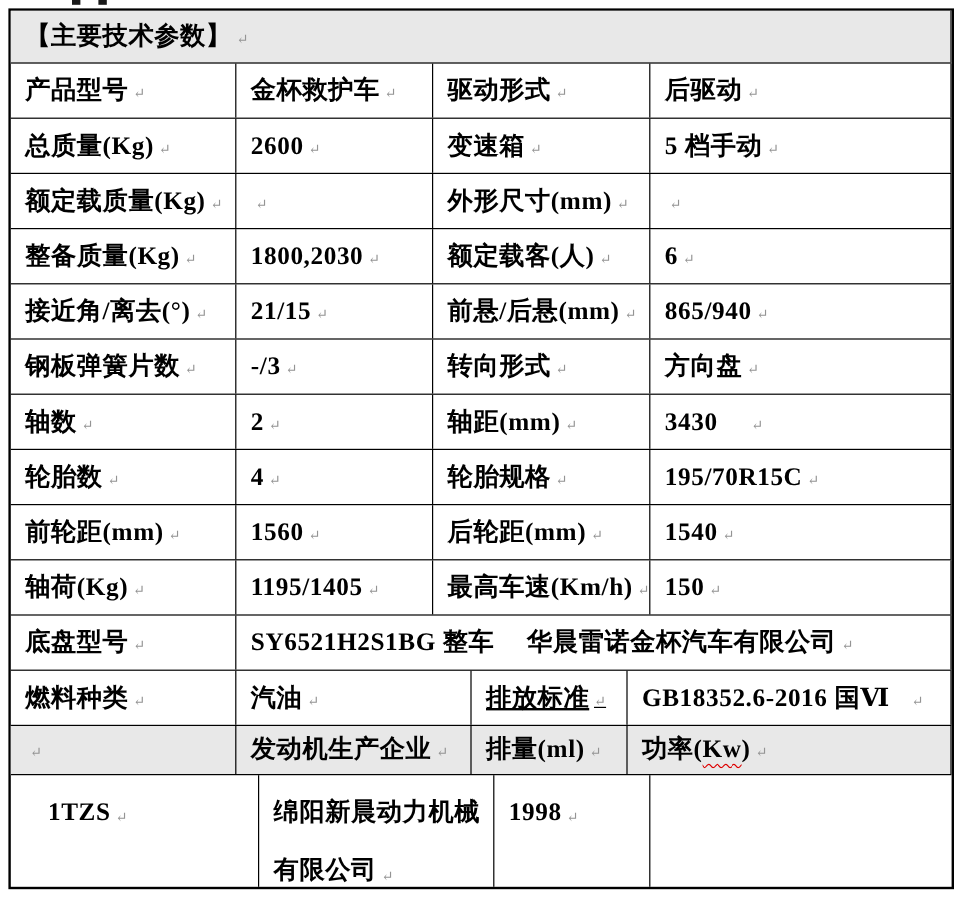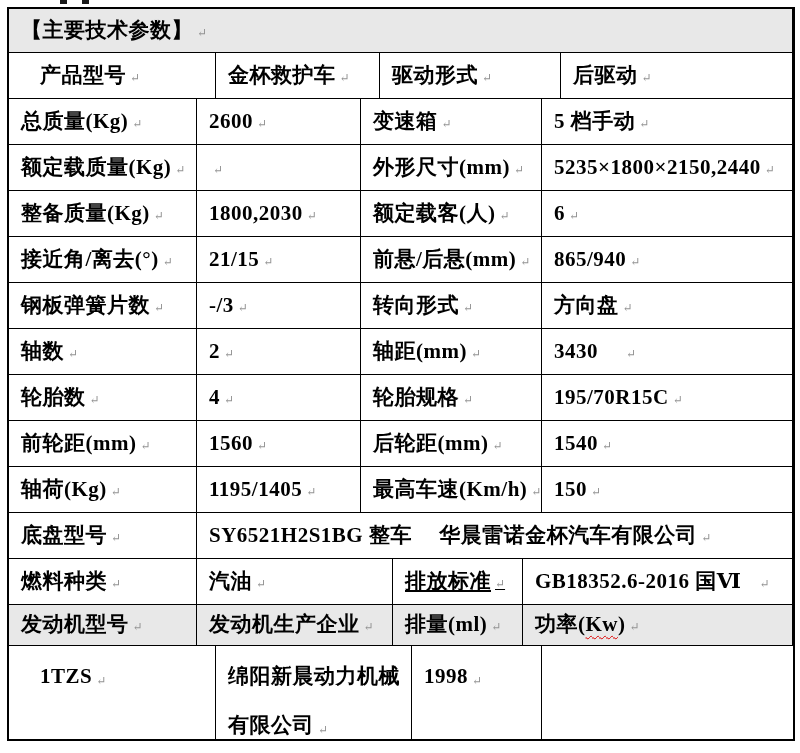--- a/index.html
+++ b/index.html
@@ -52,21 +52,21 @@
 
 <div class="spec-table" id="spec-table">
     <div class="row h44 gray">
       <div class="cell title-cell" style="flex: 1 1 0%;">
         <span class="txt">【主要技术参数】</span>
         <span class="mark">↵</span>
       </div>
       <span class="rowmark">↵</span>
     </div>
     <div class="row h46">
-      <div class="cell" style="width: 188px; flex: 0 0 auto; margin-left: 19px;">
+      <div class="cell" style="width: 188px; flex: 0 0 auto;">
         <span class="txt">产品型号</span>
         <span class="mark">↵</span>
       </div>
       <div class="cell" style="width: 164px; flex: 0 0 auto;">
         <span class="txt">金杯救护车</span>
         <span class="mark">↵</span>
       </div>
       <div class="cell" style="width: 181px; flex: 0 0 auto;">
         <span class="txt">驱动形式</span>
         <span class="mark">↵</span>
@@ -103,21 +103,20 @@
       </div>
       <div class="cell" style="width: 164px; flex: 0 0 auto;">
         <span class="txt"></span>
         <span class="mark">↵</span>
       </div>
       <div class="cell" style="width: 181px; flex: 0 0 auto;">
         <span class="txt">外形尺寸(mm)</span>
         <span class="mark">↵</span>
       </div>
       <div class="cell" style="flex: 1 1 0%;">
-        <span class="txt">5235×1800×2150,2440</span>
         <span class="mark">↵</span>
       </div>
       <span class="rowmark">↵</span>
     </div>
     <div class="row h46">
       <div class="cell" style="width: 188px; flex: 0 0 auto;">
         <span class="txt">整备质量(Kg)</span>
         <span class="mark">↵</span>
       </div>
       <div class="cell" style="width: 164px; flex: 0 0 auto;">
@@ -273,21 +272,20 @@
         <span class="mark">↵</span>
       </div>
       <div class="cell" style="flex: 1 1 0%; gap: 14px;">
         <span class="txt">GB18352.6-2016 国Ⅵ</span>
         <span class="mark">↵</span>
       </div>
       <span class="rowmark">↵</span>
     </div>
     <div class="row h41 gray">
       <div class="cell" style="width: 188px; flex: 0 0 auto;">
-        <span class="txt">发动机型号</span>
         <span class="mark">↵</span>
       </div>
       <div class="cell" style="width: 196px; flex: 0 0 auto;">
         <span class="txt">发动机生产企业</span>
         <span class="mark">↵</span>
       </div>
       <div class="cell" style="width: 130px; flex: 0 0 auto;">
         <span class="txt">排量(ml)</span>
         <span class="mark">↵</span>
       </div>

